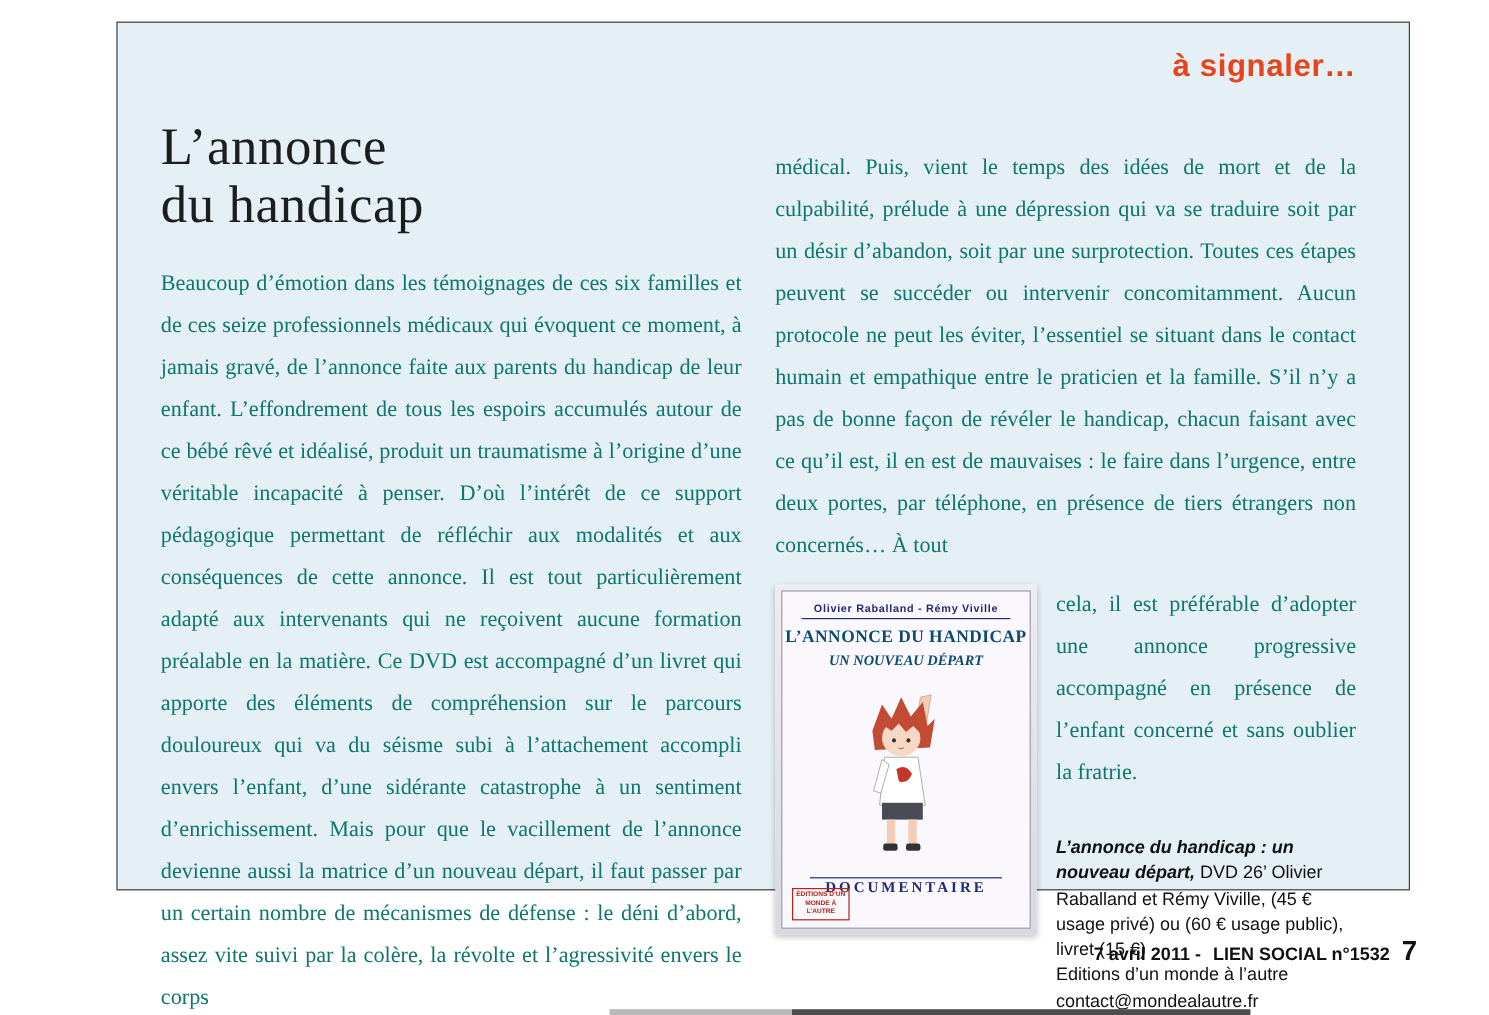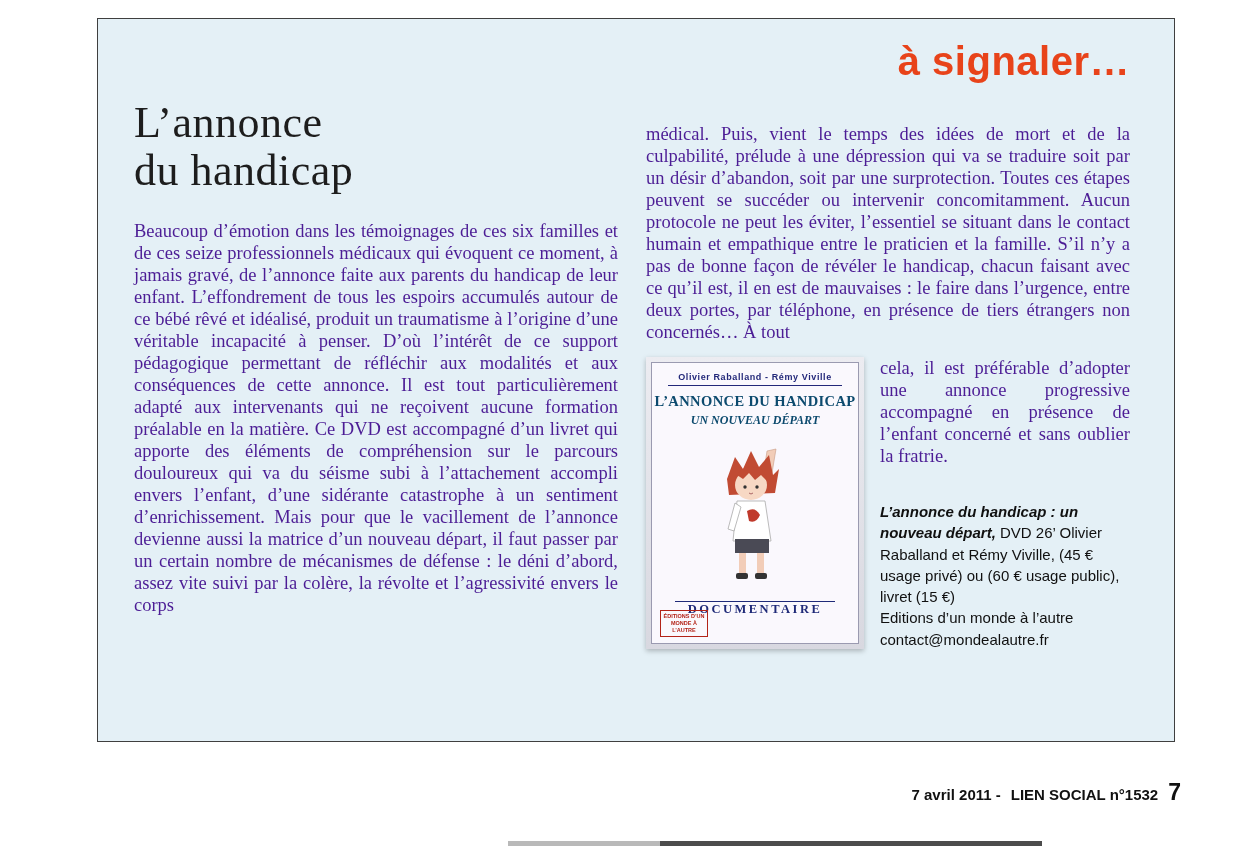--- a/index.html
+++ b/index.html
@@ -28,21 +28,21 @@
     border: 1px solid #3f3f3f;
     padding: 20px 44px 0 36px;
   }
   .signal-row {
     height: 58px;
     text-align: right;
   }
   .signal {
     font-family: "Liberation Sans", sans-serif;
     font-weight: bold;
-    font-size: 40px;
+    font-size: 26px;
     color: #e8431a;
     letter-spacing: 0.5px;
   }
   .cols {
     display: flex;
     gap: 28px;
   }
   .col {
     width: 492px;
     box-sizing: border-box;
@@ -52,23 +52,23 @@
     font-family: "Liberation Serif", serif;
     font-weight: normal;
     font-size: 44px;
     line-height: 1.1;
     color: #1d1d1d;
     letter-spacing: 0.5px;
   }
   p.body-text {
     margin: 0;
     font-size: 18.5px;
-    line-height: 22px;
+    line-height: 35px;
     text-align: justify;
-    color: #4c1d95;
+    color: #0f766e;
   }
   .col-right p.body-text.first {
     margin-top: 26px;
   }
   .media-row {
     display: flex;
     gap: 16px;
     margin-top: 14px;
   }
   .dvd-photo {

